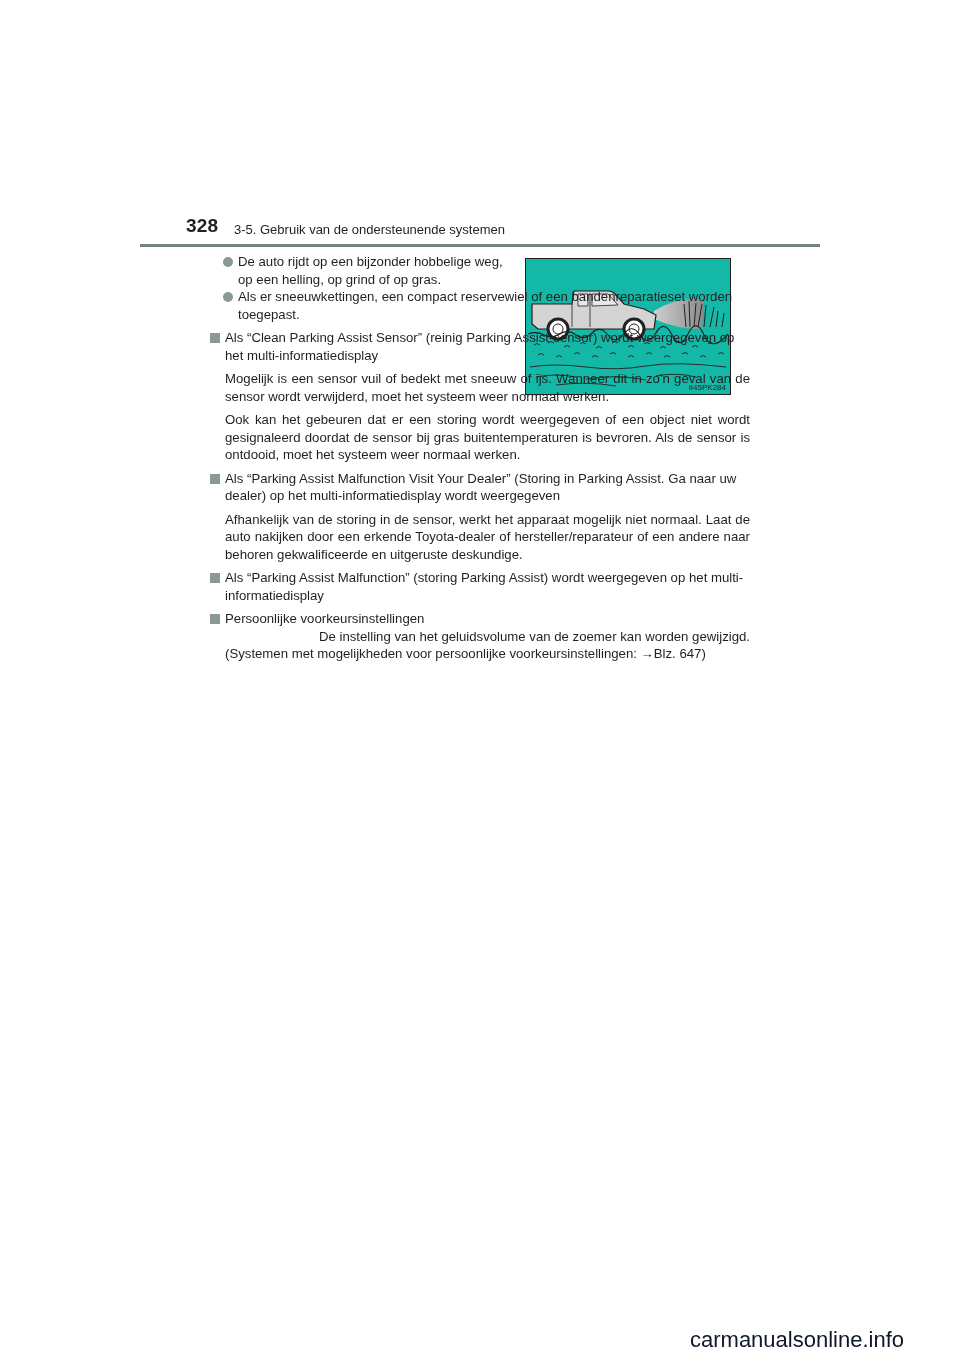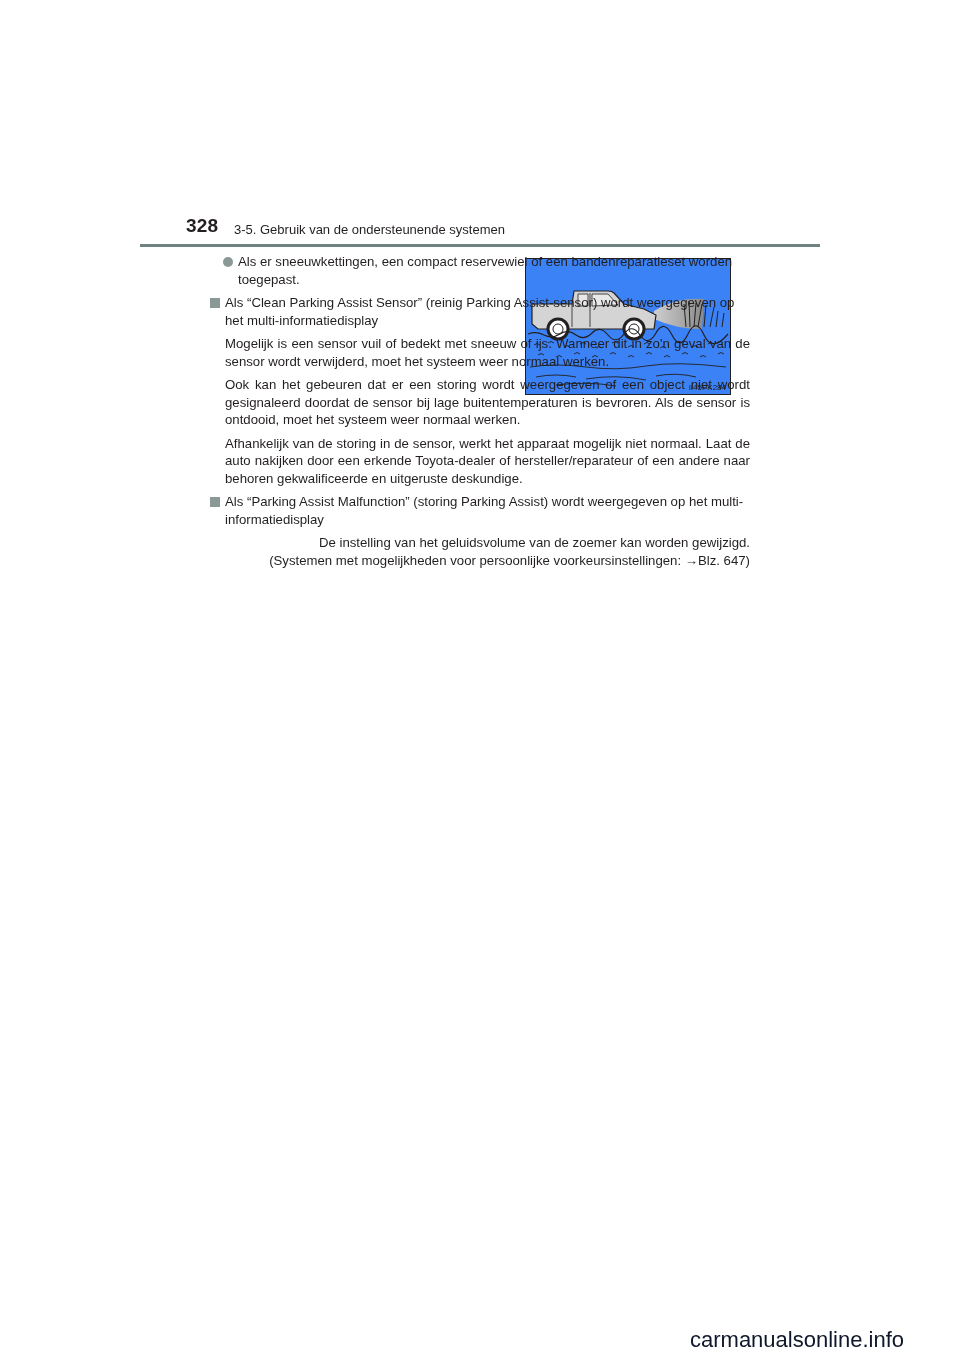--- a/index.html
+++ b/index.html
@@ -8,21 +8,21 @@
     .section-title { position:absolute; left:234px; top:222px; font-size:13px; }
     .header-rule { position:absolute; left:140px; top:244px; width:680px; height:3px; background:#6f8380; }
     .content { position:absolute; left:210px; top:253px; width:540px; font-size:13.2px; line-height:17.5px; }
     .bullet { position:relative; padding-left:28px; }
     .bullet .dot { position:absolute; left:13px; top:4px; width:10px; height:10px; border-radius:50%; background:#8a9896; }
     .heading { position:relative; padding-left:15px; font-weight:normal; }
     .heading .sq { position:absolute; left:0; top:4px; width:10px; height:10px; background:#8a9896; }
     .body-text { padding-left:15px; text-align:justify; }
     p { margin:0; }
     .gap-s { margin-top:6px; }
-    .figure { position:absolute; left:525px; top:258px; width:206px; height:137px; border:1px solid #231f20; box-sizing:border-box; background:#3b82f6; }
+    .figure { position:absolute; left:525px; top:258px; width:206px; height:137px; border:1px solid #231f20; box-sizing:border-box; background:#14b8a6; }
     .figure svg { display:block; }
     .figure-code { position:absolute; right:4px; bottom:2px; font-size:8px; }
     .watermark { position:absolute; left:690px; top:1327px; font-size:22px; color:#0f172a; }
   </style>
 </head>
 <body>
 
 <div class="page-number">328</div>
 <div class="section-title">3-5. Gebruik van de ondersteunende systemen</div>
 <div class="header-rule"></div>
@@ -81,45 +81,57 @@
       <path d="M10 118 Q30 114 50 118"></path>
         <path d="M60 120 Q90 115 120 121"></path>
         <path d="M130 117 Q150 113 170 118"></path>
         <path d="M30 126 Q60 122 90 127"></path>
     </g>
   </svg>
   <div class="figure-code">II45PK284</div>
 </div>
 
 <div class="content">
+  <div class="bullet" style="width:270px;">
+    <span class="dot"></span>
+    <p>De auto rijdt op een bijzonder hobbelige weg, op een helling, op grind of op gras.</p>
+  </div>
 
   <div class="bullet" style="">
     <span class="dot"></span>
     <p>Als er sneeuwkettingen, een compact reservewiel of een bandenreparatieset worden toegepast.</p>
   </div>
 
   <div class="gap-s">
     <div class="heading">
       <span class="sq"></span>
       <p>Als “Clean Parking Assist Sensor” (reinig Parking Assist-sensor) wordt weergegeven op het multi-informatiedisplay</p>
     </div>
     <p class="body-text gap-s">Mogelijk is een sensor vuil of bedekt met sneeuw of ijs. Wanneer dit in zo'n geval van de sensor wordt verwijderd, moet het systeem weer normaal werken.</p>
-    <p class="body-text gap-s">Ook kan het gebeuren dat er een storing wordt weergegeven of een object niet wordt gesignaleerd doordat de sensor bij lage buitentemperaturen is bevroren. Als de sensor is ontdooid, moet het systeem weer normaal werken.</p>
+    <p class="body-text gap-s">Ook kan het gebeuren dat er een storing wordt weergegeven of een object niet wordt gesignaleerd doordat de sensor bij gras buitentemperaturen is bevroren. Als de sensor is ontdooid, moet het systeem weer normaal werken.</p>
   </div>
 
   <div class="gap-s">
+    <div class="heading">
+      <span class="sq"></span>
+      <p>Als “Parking Assist Malfunction Visit Your Dealer” (Storing in Parking Assist. Ga naar uw dealer) op het multi-informatiedisplay wordt weergegeven</p>
+    </div>
     <p class="body-text gap-s">Afhankelijk van de storing in de sensor, werkt het apparaat mogelijk niet normaal. Laat de auto nakijken door een erkende Toyota-dealer of hersteller/reparateur of een andere naar behoren gekwalificeerde en uitgeruste deskundige.</p>
   </div>
 
   <div class="gap-s">
     <div class="heading">
       <span class="sq"></span>
       <p>Als “Parking Assist Malfunction” (storing Parking Assist) wordt weergegeven op het multi-informatiedisplay</p>
     </div>
   </div>
 
   <div class="gap-s">
+    <div class="heading">
+      <span class="sq"></span>
+      <p>Persoonlijke voorkeursinstellingen</p>
+    </div>
     <p class="body-text" style="text-align:right;">De instelling van het geluidsvolume van de zoemer kan worden gewijzigd.</p>
-    <p class="body-text" style="text-align:right;">(Systemen met mogelijkheden voor persoonlijke voorkeursinstellingen: →Blz. 647)</p>
+    <p class="body-text" style="text-align:left;">(Systemen met mogelijkheden voor persoonlijke voorkeursinstellingen: →Blz. 647)</p>
   </div>
 </div>
 
 <div class="watermark">carmanualsonline.info</div>
 
 </body></html>

